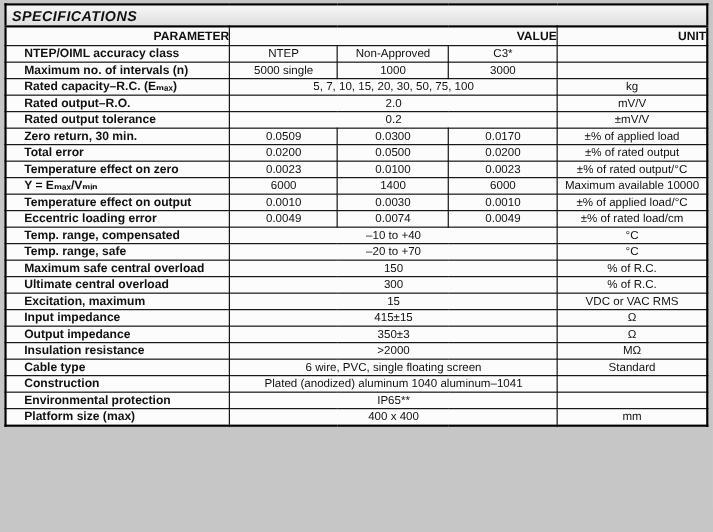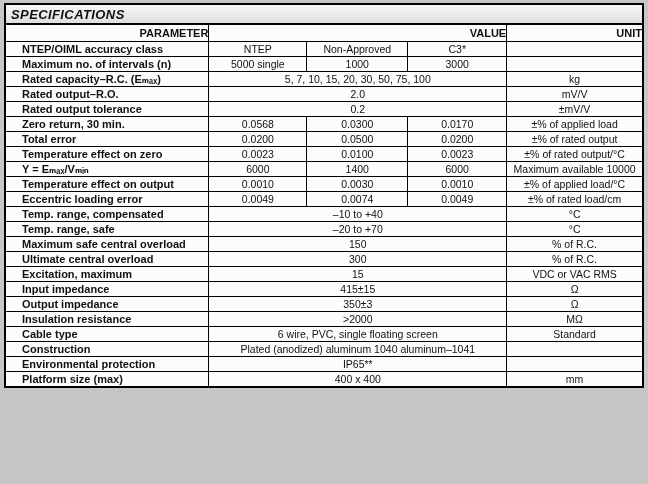--- a/index.html
+++ b/index.html
@@ -112,21 +112,21 @@
           <td class="val" colspan="3">2.0</td>
           <td class="unit">mV/V</td>
         </tr>
         <tr>
           <td class="param">Rated output tolerance</td>
           <td class="val" colspan="3">0.2</td>
           <td class="unit">±mV/V</td>
         </tr>
         <tr>
           <td class="param">Zero return, 30 min.</td>
-          <td class="val">0.0568</td>
+          <td class="val">0.0509</td>
           <td class="val">0.0300</td>
           <td class="val">0.0170</td>
           <td class="unit">±% of applied load</td>
         </tr>
         <tr>
           <td class="param">Total error</td>
           <td class="val">0.0200</td>
           <td class="val">0.0500</td>
           <td class="val">0.0200</td>
           <td class="unit">±% of rated output</td>

